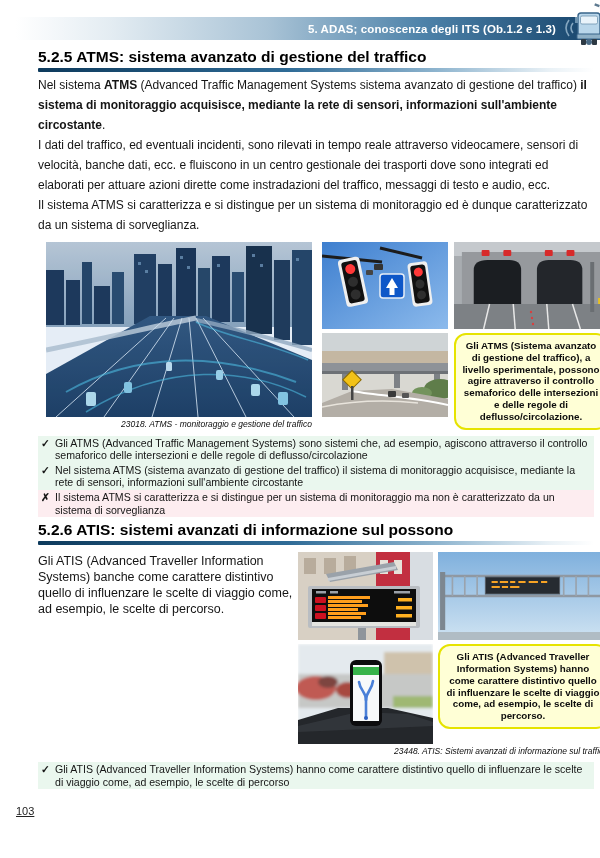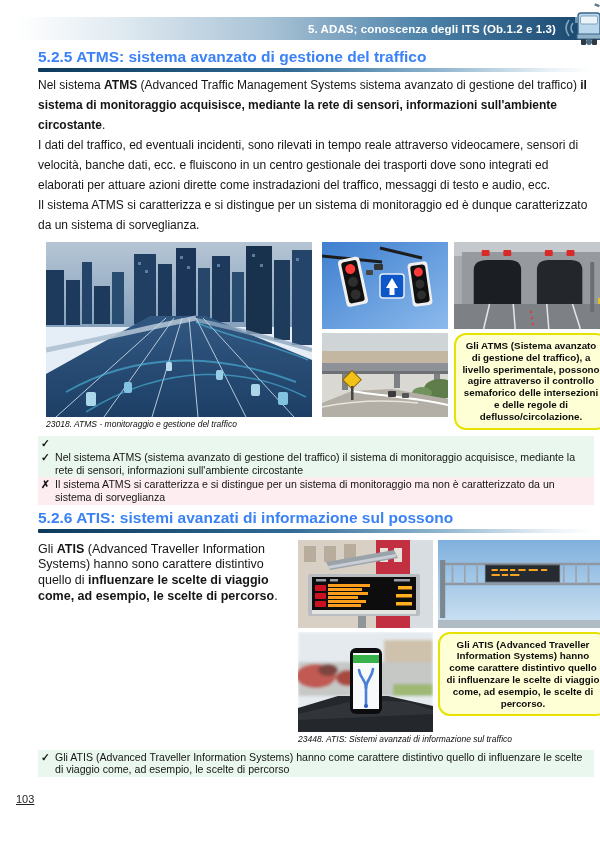--- a/index.html
+++ b/index.html
@@ -8,33 +8,33 @@
 
   
   .header-bar{position:absolute;top:17px;left:0;width:600px;height:23px;box-sizing:border-box;
     background:linear-gradient(to right,#ffffff 0%,#e3ecf2 16%,#a9c3d6 42%,#4d82a9 68%,#17456c 96%);
     display:flex;align-items:center;justify-content:flex-end;padding-right:60px;}
   .header-title{color:#ffffff;font-weight:bold;font-size:11.5px;letter-spacing:0.1px;}
   .truck-wrap{position:absolute;top:1px;right:2px;width:50px;height:46px;}
 
   .content{position:absolute;top:44px;left:0;width:600px;}
 
-  .section-title{margin:4px 22px 0;font-size:15.5px;font-weight:bold;color:#3b82f6;}
+  .section-title{margin:4px 22px 0;font-size:15.5px;font-weight:bold;color:#000000;}
   .rule{margin:2px 22px 0;height:4px;border-radius:1px;
     background:linear-gradient(to right,#0d3a5c 0%,#2f6b96 45%,#8fb5cf 72%,#e9f1f6 92%,#ffffff 100%);}
 
   .body-text{margin:3px 22px 0;font-size:12px;line-height:20px;}
   .body-text p{margin:0;}
 
   .fig-row{display:flex;gap:10px;margin:7px 8px 0 30px;}
   .fig-left{width:266px;flex:none;}
   .fig-right{flex:1;}
   .grid-atms{display:grid;grid-template-columns:126px 1fr;gap:4px 6px;align-items:start;}
   .photo svg{display:block;}
-  .caption{text-align:left;font-style:italic;font-size:8.5px;line-height:10px;margin-top:2px;color:#0d0d0d;}
+  .caption{text-align:right;font-style:italic;font-size:8.5px;line-height:10px;margin-top:2px;color:#0d0d0d;}
 
   .callout{background:#ffffd6;border:2.5px solid #e6e300;border-radius:12px;padding:5px 6px;
     font-size:9.8px;font-weight:bold;text-align:center;line-height:11.8px;color:#0d0d0d;}
 
   .quiz{margin:6px 22px 0;}
   .quiz-item{display:flex;padding:1px 3px;font-size:10.6px;line-height:12.6px;}
   .quiz-item.correct{background:#eaf7ee;}
   .quiz-item.wrong{background:#fdedf0;}
   .quiz-mark{width:14px;flex:none;font-weight:bold;}
   .quiz-text{flex:1;}
@@ -250,36 +250,37 @@
             </svg>
           </div>
           <div class="callout">Gli ATMS (Sistema avanzato di gestione del traffico), a livello sperimentale, possono agire attraverso il controllo semaforico delle intersezioni e delle regole di deflusso/circolazione.</div>
         </div>
       </div>
     </div>
 
     <div class="quiz">
       <div class="quiz-item correct">
         <span class="quiz-mark">✓</span>
+        <span class="quiz-text">Gli ATMS (Advanced Traffic Management Systems) sono sistemi che, ad esempio, agiscono attraverso il controllo semaforico delle intersezioni e delle regole di deflusso/circolazione</span>
       </div>
       <div class="quiz-item correct">
         <span class="quiz-mark">✓</span>
         <span class="quiz-text">Nel sistema ATMS (sistema avanzato di gestione del traffico) il sistema di monitoraggio acquisisce, mediante la rete di sensori, informazioni sull'ambiente circostante</span>
       </div>
       <div class="quiz-item wrong">
         <span class="quiz-mark">✗</span>
         <span class="quiz-text">Il sistema ATMS si caratterizza e si distingue per un sistema di monitoraggio ma non è caratterizzato da un sistema di sorveglianza</span>
       </div>
     </div>
 
     <div class="section-title">5.2.6 ATIS: sistemi avanzati di informazione sul possono</div>
     <div class="rule"></div>
 
     <div class="atis-row">
-      <div class="atis-text"><span>Gli </span><span style="font-weight: bold;">ATIS</span><span> (Advanced Traveller Information Systems) hanno sono carattere distintivo quello di </span><span style="font-weight: bold;">influenzare le scelte di viaggio come, ad esempio, le scelte di percorso</span><span>.</span></div>
+      <div class="atis-text"><span>Gli </span><span style="font-weight: normal;">ATIS</span><span> (Advanced Traveller Information Systems) banche come carattere distintivo quello di </span><span style="font-weight: normal;">influenzare le scelte di viaggio come, ad esempio, le scelte di percorso</span><span>.</span></div>
 
       <div class="atis-figs">
         <div class="grid-atis">
           <div class="photo">
             <svg viewBox="0 0 135 88" width="135" height="88">
               <rect width="135" height="88" fill="#cfd6dc"></rect>
               <rect width="78" height="88" fill="#d8d0c4"></rect>
               <g fill="#b8ac9c">
                   <rect x="6" y="6" width="12" height="16"></rect>
                   <rect x="26" y="6" width="12" height="16"></rect>

